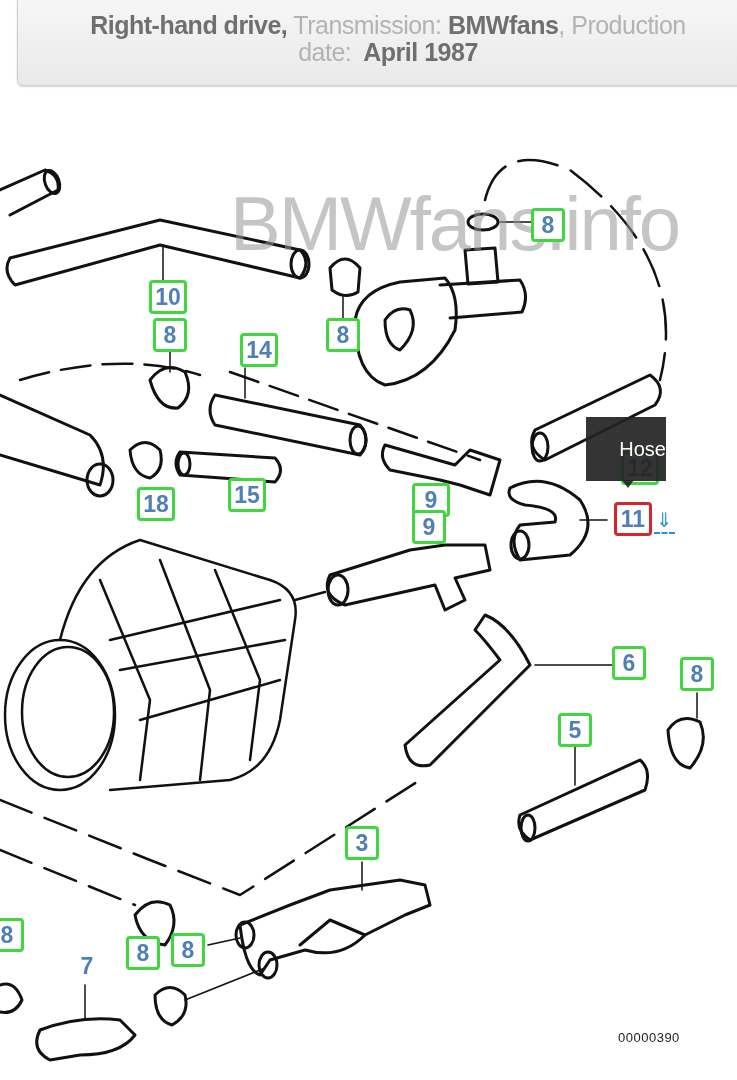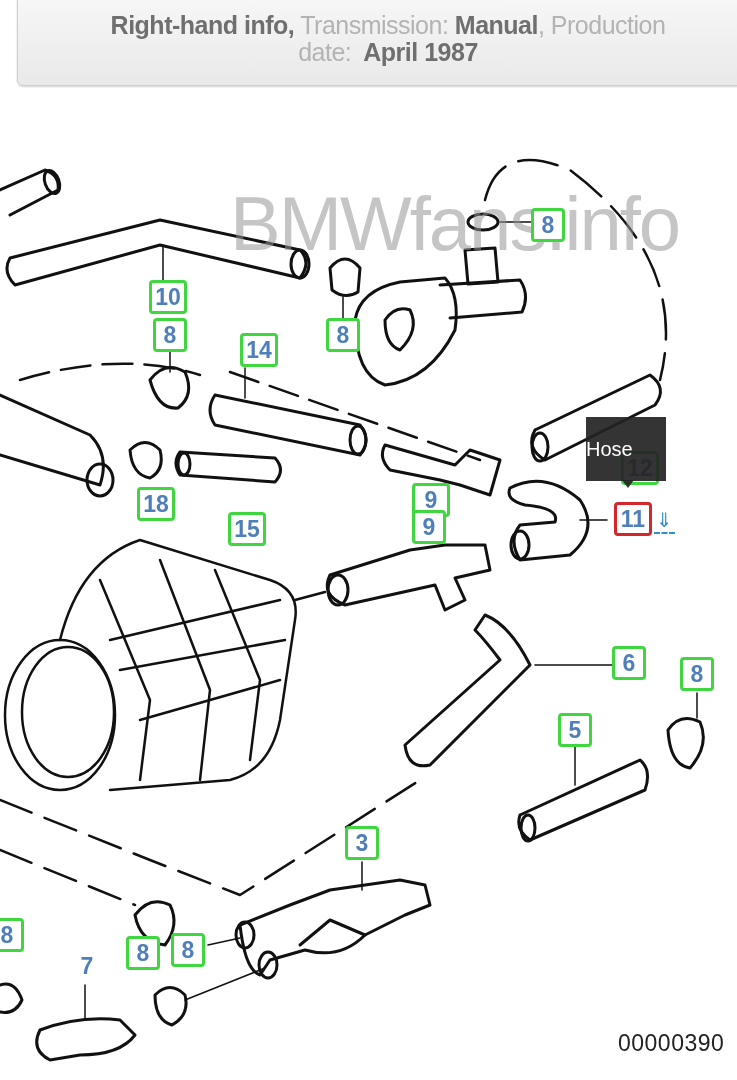--- a/index.html
+++ b/index.html
@@ -36,43 +36,43 @@
     border: 3px solid #3fd63f; border-radius: 4px; background: #ffffff;
     color: #4f7fb8; font-weight: bold; font-size: 23px; line-height: 28px;
     text-align: center; cursor: pointer;
   }
   .callout.selected { border-color: #d4272b; margin-left: 7px; }
   .callout.plain { border: none; background: transparent; }
 
   .tooltip {
     position: absolute; left: 586px; top: 417px; width: 80px; height: 64px;
     background: rgba(35,35,35,0.92); color: #ffffff; font-size: 20px;
-    text-align: left; line-height: 64px;
+    text-align: right; line-height: 64px;
   }
   .tooltip-tail {
     position: absolute; left: 622px; top: 480px; width: 0; height: 0;
     border-left: 6px solid transparent; border-right: 6px solid transparent;
     border-top: 8px solid rgba(35,35,35,0.92);
   }
   .jump-link {
     position: absolute; left: 654px; top: 508px; color: #2d8fd0; font-size: 20px;
     text-decoration: none; border-bottom: 2px dashed #2d8fd0; line-height: 24px;
     padding: 0 2px; cursor: pointer;
   }
   .catalog-no {
-    position: absolute; left: 618px; top: 1030px; font-size: 23px; color: #222;
+    position: absolute; left: 618px; top: 1030px; font-size: 13px; color: #222;
     font-family: "Liberation Sans", sans-serif; letter-spacing: 0.5px;
   }
 </style>
 </head>
 <body>
 
 <div class="header">
   <div class="header-text">
-    <span class="val">Right-hand info,</span><span class="lbl"> Transmission:</span><span class="val"> Manual</span><span class="lbl">, Production</span><br>
+    <span class="val">Right-hand drive,</span><span class="lbl"> Transmission:</span><span class="val"> BMWfans</span><span class="lbl">, Production</span><br>
     <span class="lbl">date:</span><span class="val" style="white-space:pre">  April 1987</span>
   </div>
 </div>
 
 <div class="diagram" style="top:0;height:1080px;">
   <svg width="737" height="1080" fill="none" stroke="#111" stroke-width="3" stroke-linecap="round" stroke-linejoin="round">
 
     <path d="M0 190 L45 170 Q60 175 58 190 L10 215"></path>
     <ellipse cx="52" cy="182" rx="7" ry="12" transform="rotate(-20 52 182)"></ellipse>
 
@@ -170,21 +170,21 @@
 <div class="watermark">BMWfans.info</div>
 
 <div id="callouts">
     <div class="callout" style="left: 531px; top: 208px;">8</div>
     <div class="callout" style="left: 149px; top: 280px; width: 38px;">10</div>
     <div class="callout" style="left: 153px; top: 318px;">8</div>
     <div class="callout" style="left: 326px; top: 318px;">8</div>
     <div class="callout" style="left: 228px; top: 333px; width: 38px; margin-left: 12px;">14</div>
     <div class="callout" style="left: 621px; top: 451px; width: 38px;">12</div>
     <div class="callout" style="left: 137px; top: 487px; width: 38px; text-align: center;">18</div>
-    <div class="callout" style="left: 228px; top: 512px; width: 38px;">15</div>
+    <div class="callout" style="left: 228px; top: 478px; width: 38px;">15</div>
     <div class="callout" style="left: 412px; top: 483px; width: 38px;">9</div>
     <div class="callout" style="left: 412px; top: 510px;">9</div>
     <div class="callout selected" style="left: 607px; top: 502px; width: 38px;">11</div>
     <div class="callout" style="left: 612px; top: 646px;">6</div>
     <div class="callout" style="left: 680px; top: 657px;">8</div>
     <div class="callout" style="left: 558px; top: 713px;">5</div>
     <div class="callout" style="left: 345px; top: 826px;">3</div>
     <div class="callout" style="left: -10px; top: 918px;">8</div>
     <div class="callout" style="left: 126px; top: 936px;">8</div>
     <div class="callout" style="left: 171px; top: 933px;">8</div>

